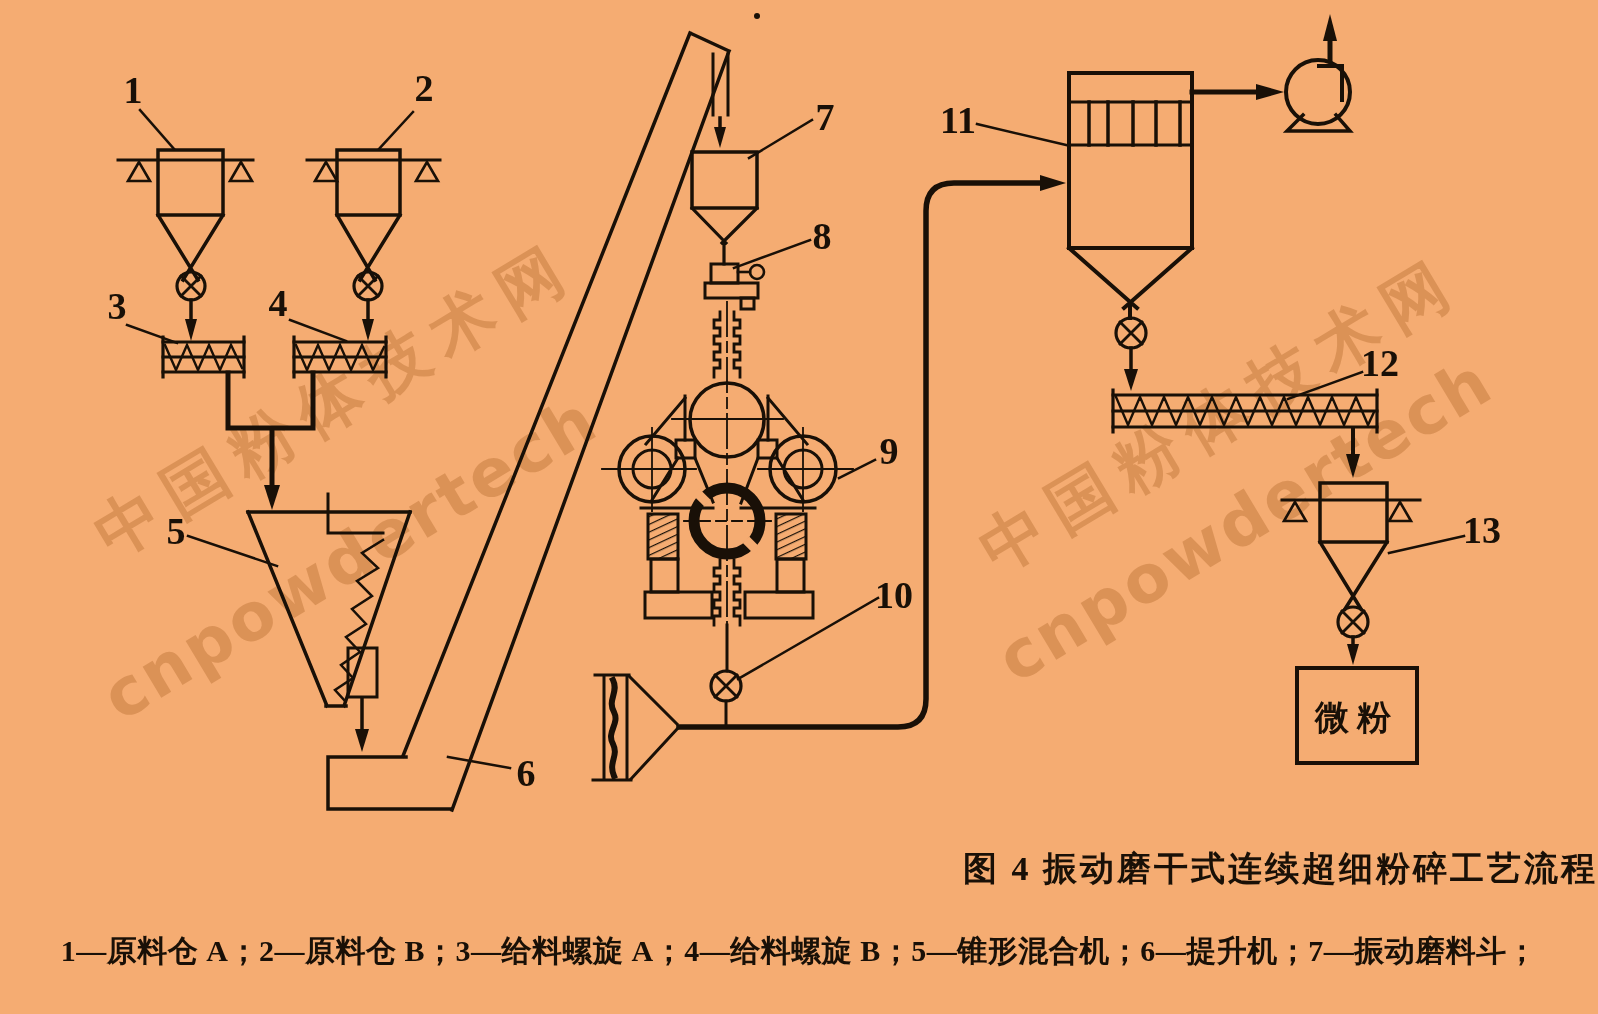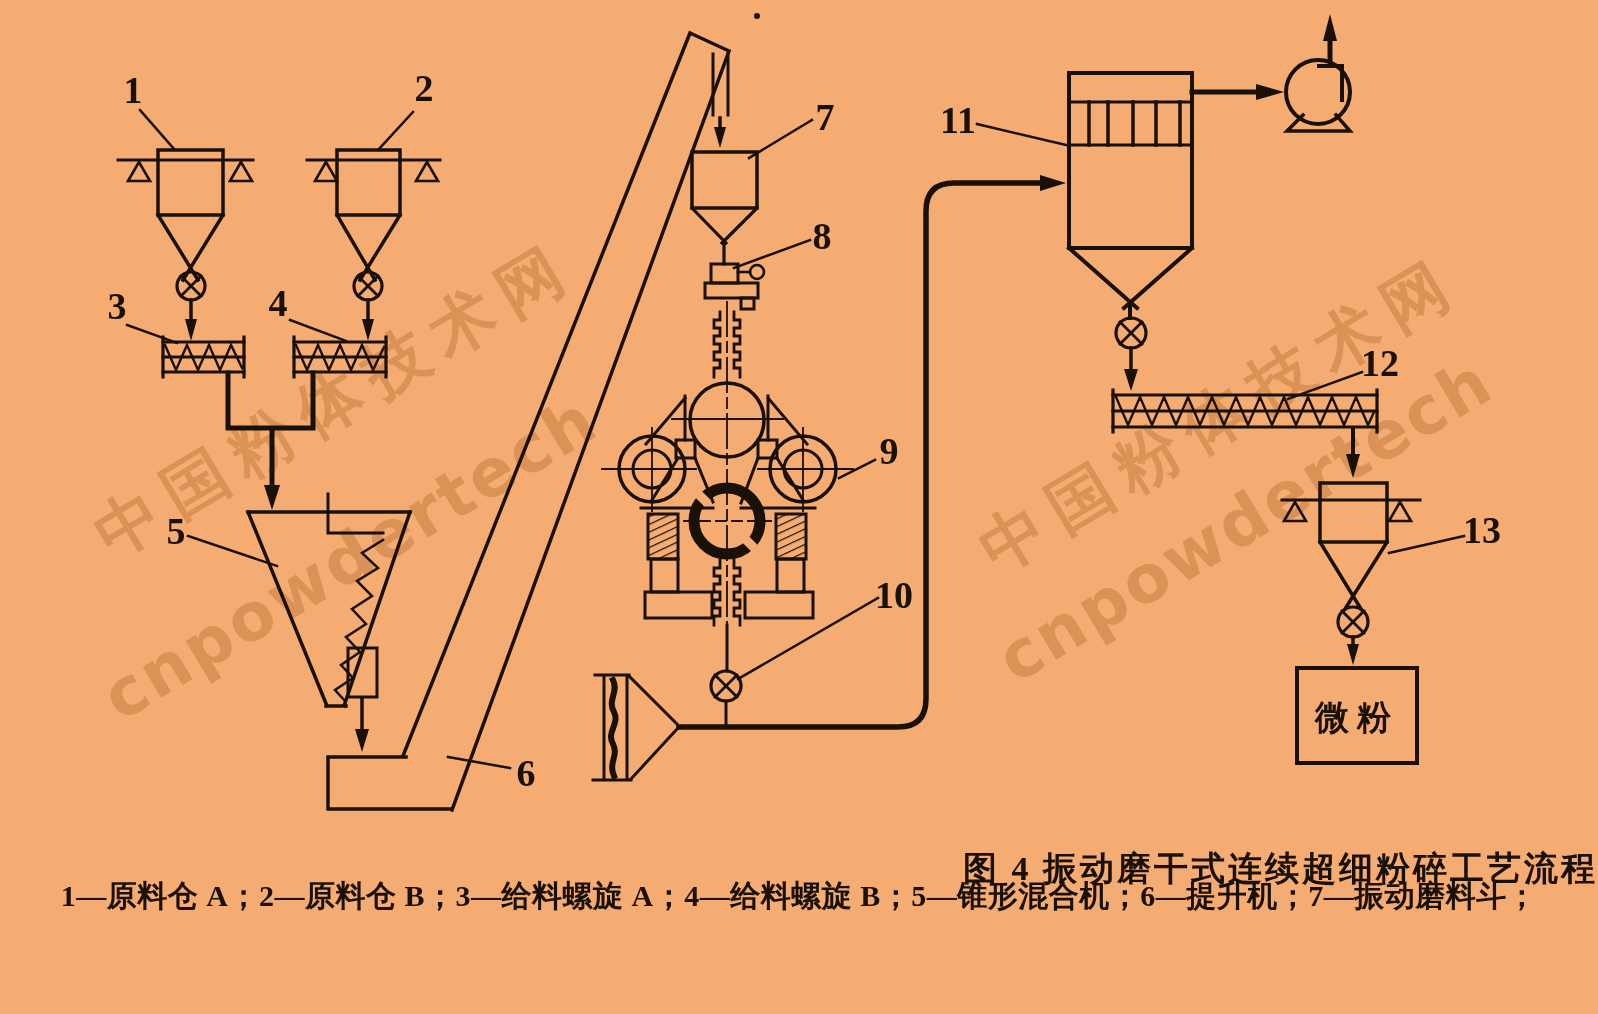--- a/index.html
+++ b/index.html
@@ -26,21 +26,21 @@
   .caption{
     position:absolute;top:846px;left:0;width:100%;
     text-align:right;
     font-size:34px;font-weight:700;letter-spacing:3px;
   }
   .legend-line{
     position:absolute;left:0;width:100%;
     text-align:center;
     font-size:30px;font-weight:700;letter-spacing:0.5px;
   }
-  .legend-1{top:876px;}
+  .legend-1{top:931px;}
   .legend-2{top:954px;}
   svg{position:absolute;top:0;left:0;}
   svg text{
     font-family:"Liberation Serif","DejaVu Serif",serif;
     font-size:38px;font-weight:700;fill:#191007;
   }
   svg .box-label{font-size:34px;letter-spacing:8px;}
 </style>
 </head>
 <body>

